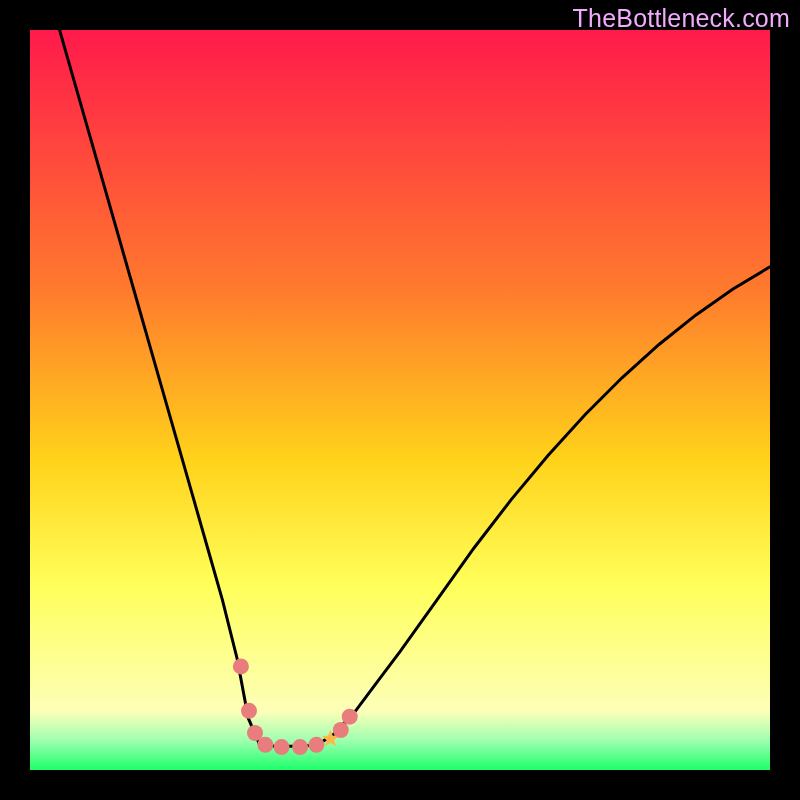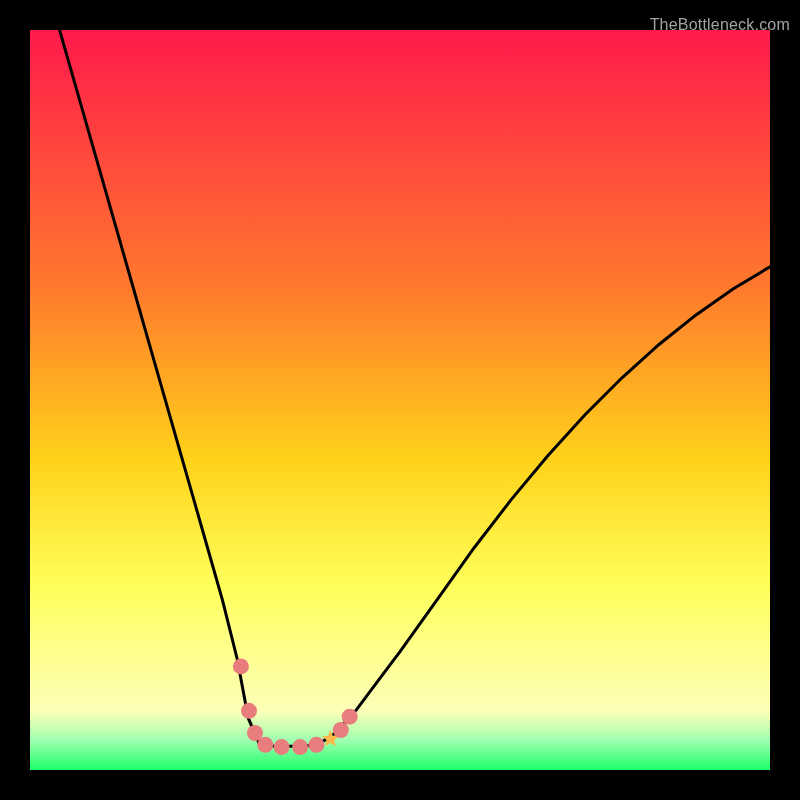--- a/index.html
+++ b/index.html
@@ -21,25 +21,25 @@
   }
   .plot-area {
     position: absolute;
     left: 0;
     top: 0;
     width: 740px;
     height: 740px;
   }
   .watermark {
     position: absolute;
-    top: 16px;
+    top: 4px;
     right: 10px;
-    font-size: 16px;
+    font-size: 25px;
     font-weight: 400;
-    color: #a3a3a3;
+    color: #f0abfc;
     letter-spacing: 0.2px;
     z-index: 10;
   }
 </style>
 </head>
 <body>
 
 <div class="watermark">TheBottleneck.com</div>
 
 <div class="frame">

